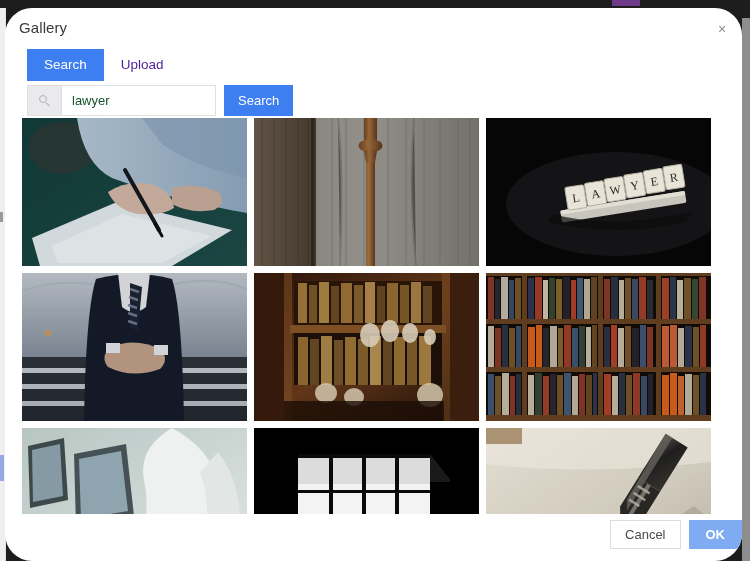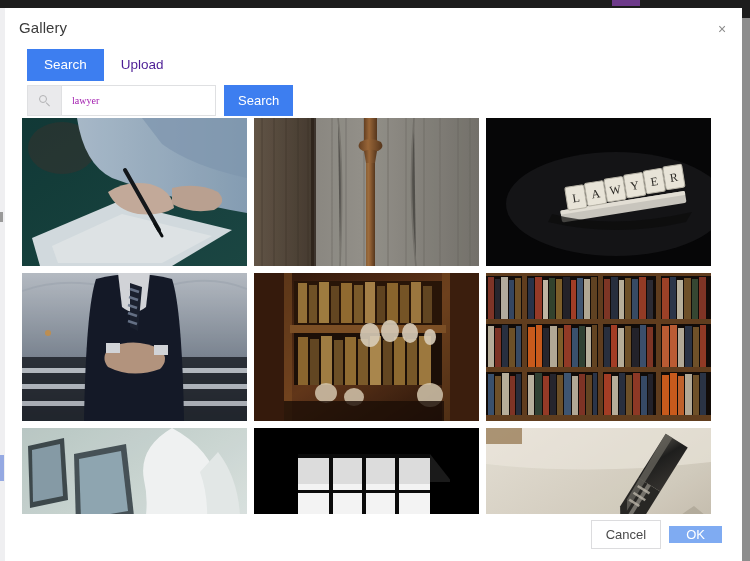--- a/index.html
+++ b/index.html
@@ -57,20 +57,21 @@
     opacity: .55;
   }
 
   
   .modal {
     position: absolute;
     left: 5px; top: 8px;
     width: 737px; height: 553px;
     background: #ffffff;
     overflow: hidden;
+    border-radius: 27px;
   }
   .modal-header {
     position: relative;
     height: 40px;
   }
   .modal-title {
     position: absolute;
     left: 14px; top: 11px;
     font-size: 15px;
     color: #3b3b3b;
@@ -151,24 +152,24 @@
     width: 4.5px; height: 1.3px;
     background: #b2b2b4;
     transform: rotate(45deg);
     transform-origin: left center;
   }
   .search-input {
     width: 133px;
     border: 1px solid #dfe0e2;
     background: #ffffff;
     padding: 0 10px;
-    font-size: 10px;
-    color: #a21caf;
+    font-size: 13px;
+    color: #14532d;
     outline: none;
-    font-family: Liberation Serif, serif;
+    font-family: Liberation Sans, sans-serif;
   }
   .search-btn {
     margin-left: 8px;
     height: 31px;
     padding: 0 14px;
     background: #3d7ef0;
     color: #ffffff;
     border: 0;
     font-size: 13px;
     cursor: pointer;
@@ -194,44 +195,45 @@
     overflow: hidden;
     position: relative;
     cursor: pointer;
     background: #222;
   }
   .thumb > svg { display: block; width: 225px; height: 148px; }
 
   
   .footer {
     position: absolute;
-    right: 20px; bottom: 12px;
+    right: 0; bottom: 12px;
     display: flex;
     align-items: center;
     gap: 8px;
   }
   .btn-cancel {
     height: 29px;
     padding: 0 14px;
     background: #ffffff;
     color: #4a4a4a;
     border: 1px solid #dcdcde;
     font-size: 13px;
     cursor: pointer;
     font-family: "Liberation Sans", sans-serif;
   }
   .btn-ok {
-    height: 17px;
+    height: 29px;
     padding: 0 17px;
     background: #7fabf2;
     color: #ffffff;
     border: 0;
     font-size: 13px;
     cursor: pointer;
     font-family: "Liberation Sans", sans-serif;
+    font-weight: bold;
   }
 </style>
 </head>
 <body>
 
 <div id="root">
 
   <div class="page-backdrop-top">
     <div class="backdrop-accent"></div>
   </div>

